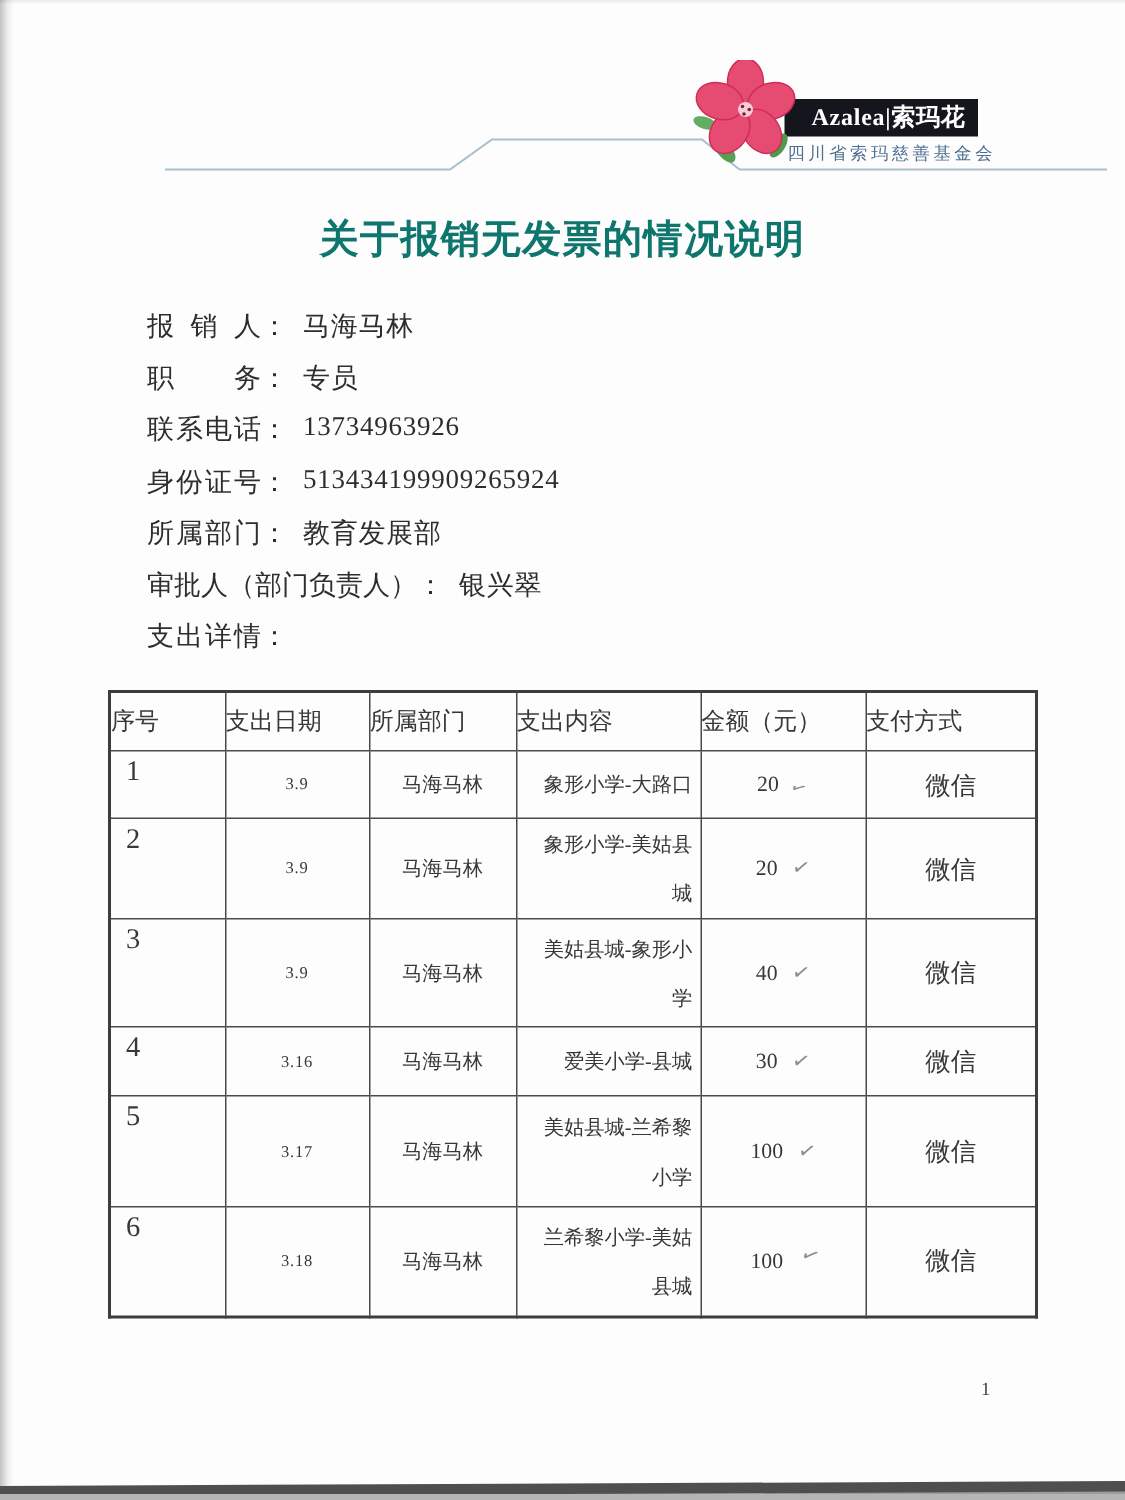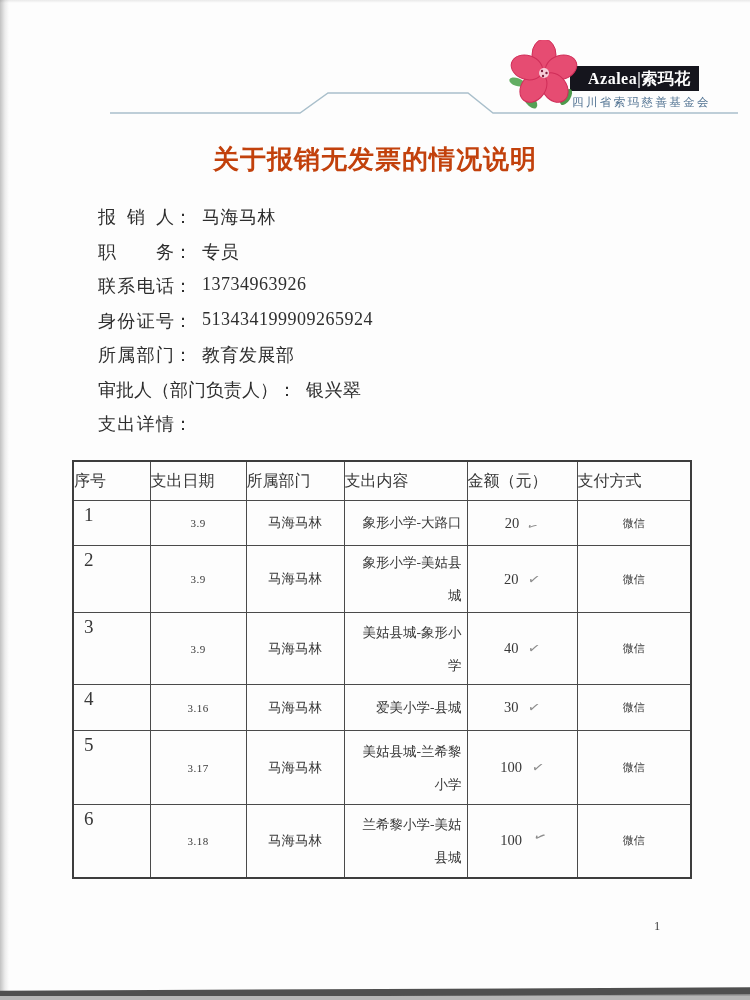--- a/index.html
+++ b/index.html
@@ -20,36 +20,36 @@
   .scan-bottom-strip {
     position:absolute; left:0; bottom:0; width:100%; height:4px; background:#b5b5b5;
   }
   .scan-bottom-edge {
     position:absolute; left:-3px; bottom:4px; width:756px; height:7px;
     background:#4f4f4f; transform:rotate(-0.25deg);
     box-shadow:0 2px 0 #9c9c9c;
   }
   
   .header-rule { position:absolute; left:0; top:0; }
-  .logo { position:absolute; left:508px; top:40px; width:220px; height:70px; }
+  .logo { position:absolute; left:461px; top:40px; width:220px; height:70px; }
   .flower { position:absolute; left:0; top:0; z-index:2; }
   .logo-box {
     position:absolute; left:62px; top:26px; z-index:1;
     background:#15151d; color:#ffffff;
     font-weight:bold; font-size:16px; line-height:25px;
     padding:0 8px 0 18px; letter-spacing:0.5px; white-space:nowrap;
   }
   .logo-org {
     position:absolute; left:64px; top:55px; z-index:1;
     font-size:11.5px; letter-spacing:2.4px; color:#4e7090; white-space:nowrap;
   }
   .doc-title {
     position:absolute; top:142px; left:0; width:100%; text-align:center;
     font-family:"Liberation Sans","DejaVu Sans",sans-serif;
-    font-weight:700; font-size:26px; letter-spacing:1px; color:#c2410c;
+    font-weight:700; font-size:26px; letter-spacing:1px; color:#0f766e;
   }
   
   .fields { position:absolute; top:205px; left:98px; font-size:18px; }
   .field { height:34.5px; display:flex; align-items:flex-start; white-space:nowrap;font-family:Liberation Serif, serif; }
   .flabel.just {
     display:inline-block; width:76px;
     text-align:justify; text-align-last:justify; text-justify:inter-character;
   }
   .fcolon { display:inline-block; }
   .fvalue { margin-left:10px; letter-spacing:0.5px; }
@@ -66,21 +66,21 @@
   tbody tr:nth-child(3){ height:72px; }
   tbody tr:nth-child(4){ height:46px; }
   tbody tr:nth-child(5){ height:74px; }
   tbody tr:nth-child(6){ height:73px; }
   td.no   { vertical-align:top; text-align:left; padding:3px 0 0 10px; font-size:19px; }
   td.date { text-align:center; font-size:11px; letter-spacing:0.5px; }
   td.place{ text-align:center; font-size:13.5px; }
   td.content { text-align:center; font-size:13.5px; }
   td.content .cwrap { width:112px; margin:0 auto; word-break:break-all; line-height:2.45;text-align:right; }
   td.amount { text-align:center; font-size:14.5px; }
-  td.pay  { text-align:center; font-size:11px; }
+  td.pay  { text-align:center; font-size:17px; }
   .check {
     display:inline-block; margin-left:10px; color:#8c8c8c; font-size:14px;
     transform:rotate(12deg);
   }
   tbody tr:nth-child(1) .check { transform:rotate(38deg) translateY(3px); font-size:12px; }
   tbody tr:nth-child(6) .check { transform:rotate(30deg) translateY(-4px); }
   .page-num { position:absolute; top:919px; left:654px; font-size:12.5px; color:#3f3f3f; }
 </style>
 </head>
 <body>

